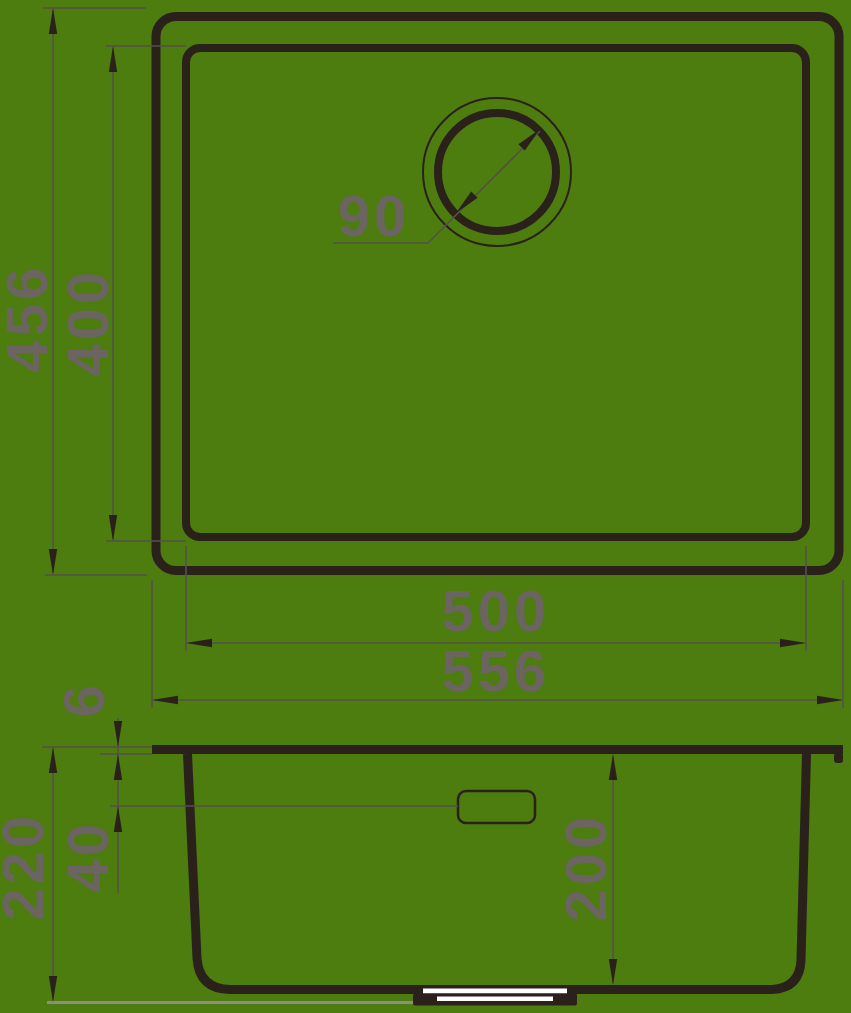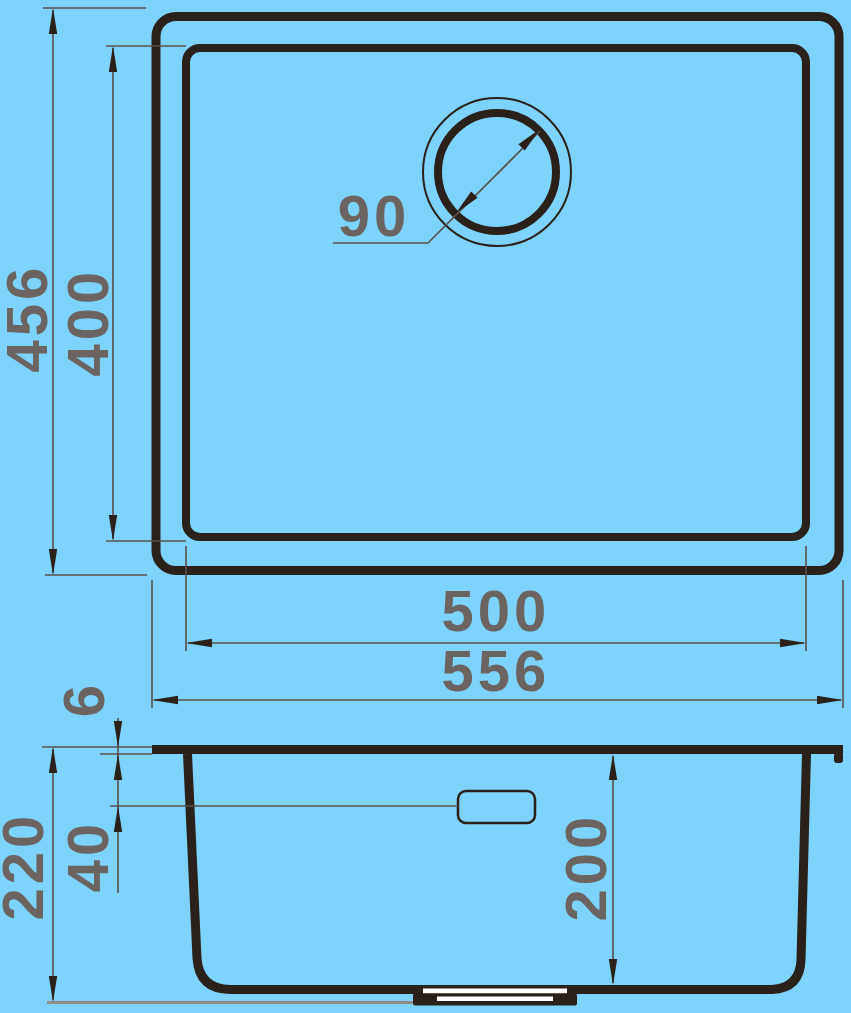--- a/index.html
+++ b/index.html
@@ -1,16 +1,16 @@
 <!DOCTYPE html>
 <html><head>
 <meta charset="utf-8">
 <style>
   html,body{margin:0;padding:0;background:#ffffff;}
-  .stage{width:851px;height:1013px;position:relative;background:#7dd3fc;overflow:hidden;}
+  .stage{width:851px;height:1013px;position:relative;background:#4d7c0f;overflow:hidden;}
   svg{display:block;}
   .thick{stroke:#2b211b;fill:none;}
   .thin{stroke:#57504b;stroke-width:1.6;fill:none;}
   .ground{stroke:#8f8b87;stroke-width:3;fill:none;}
   .arrow{fill:#2b211b;stroke:none;}
   .ink{fill:#2b211b;stroke:none;}
   .dimtext{
     font-family:"Liberation Sans","DejaVu Sans",sans-serif;
     font-weight:700;
     font-size:58px;

